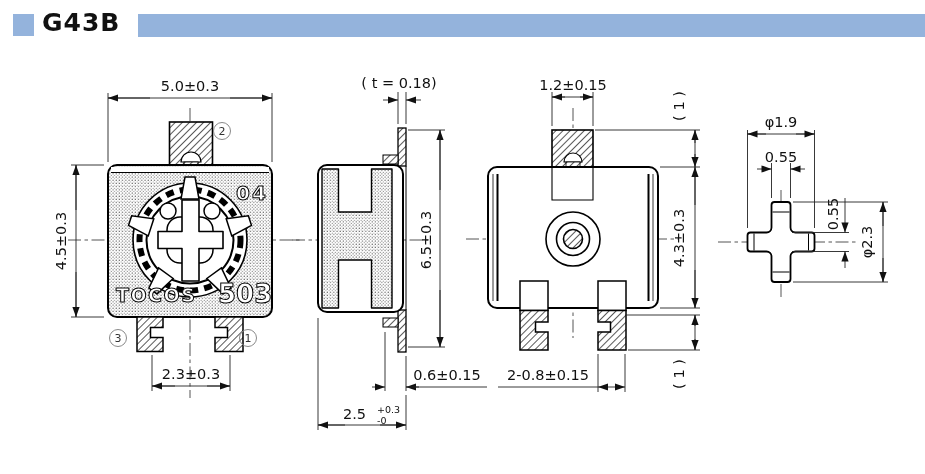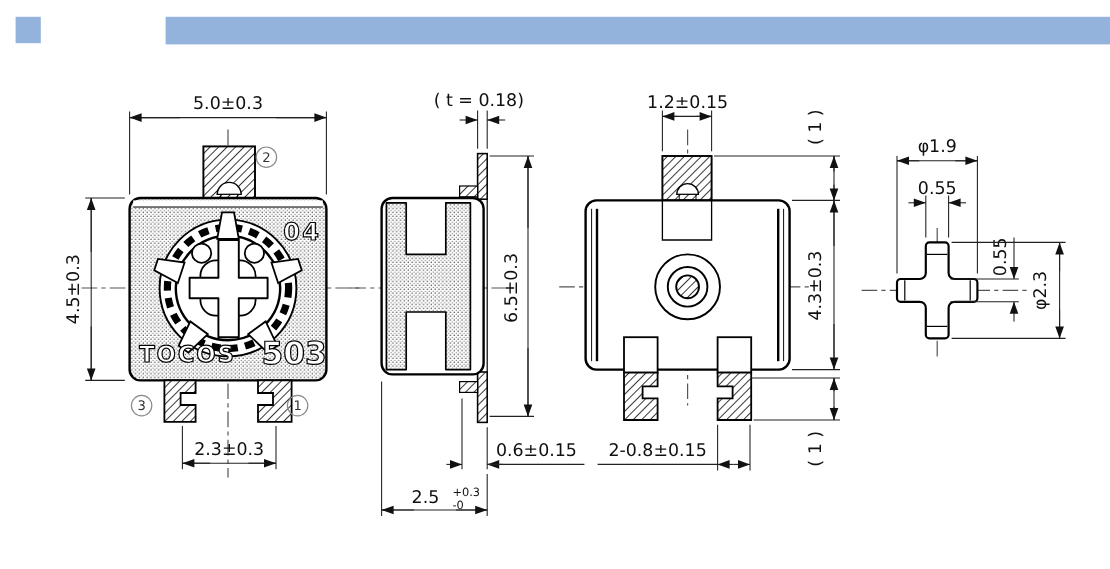--- a/index.html
+++ b/index.html
@@ -19,20 +19,21 @@
   .dimline{stroke:#222;stroke-width:0.9;fill:none;}
   .cl{stroke:#555;stroke-width:1;fill:none;stroke-dasharray:13 3.5 3.5 3.5;}
 </style>
 </head>
 <body>
 
 <div class="page">
 
   <header>
     <span class="accent-square accent" style="background: rgb(148, 179, 220);"></span>
+    <h1 class="title">G43B</h1>
     <span class="accent-bar accent" style="background: rgb(148, 179, 220);"></span>
   </header>
 
   <svg class="drawing" width="925" height="474" viewBox="0 0 925 474">
     <defs>
       <pattern id="stipple" width="3.2" height="3.2" patternUnits="userSpaceOnUse">
         <rect width="3.2" height="3.2" fill="#ffffff"></rect>
         <circle cx="1" cy="1" r="0.62" fill="#3a3a3a"></circle>
         <circle cx="2.6" cy="2.6" r="0.5" fill="#5a5a5a"></circle>
       </pattern>

